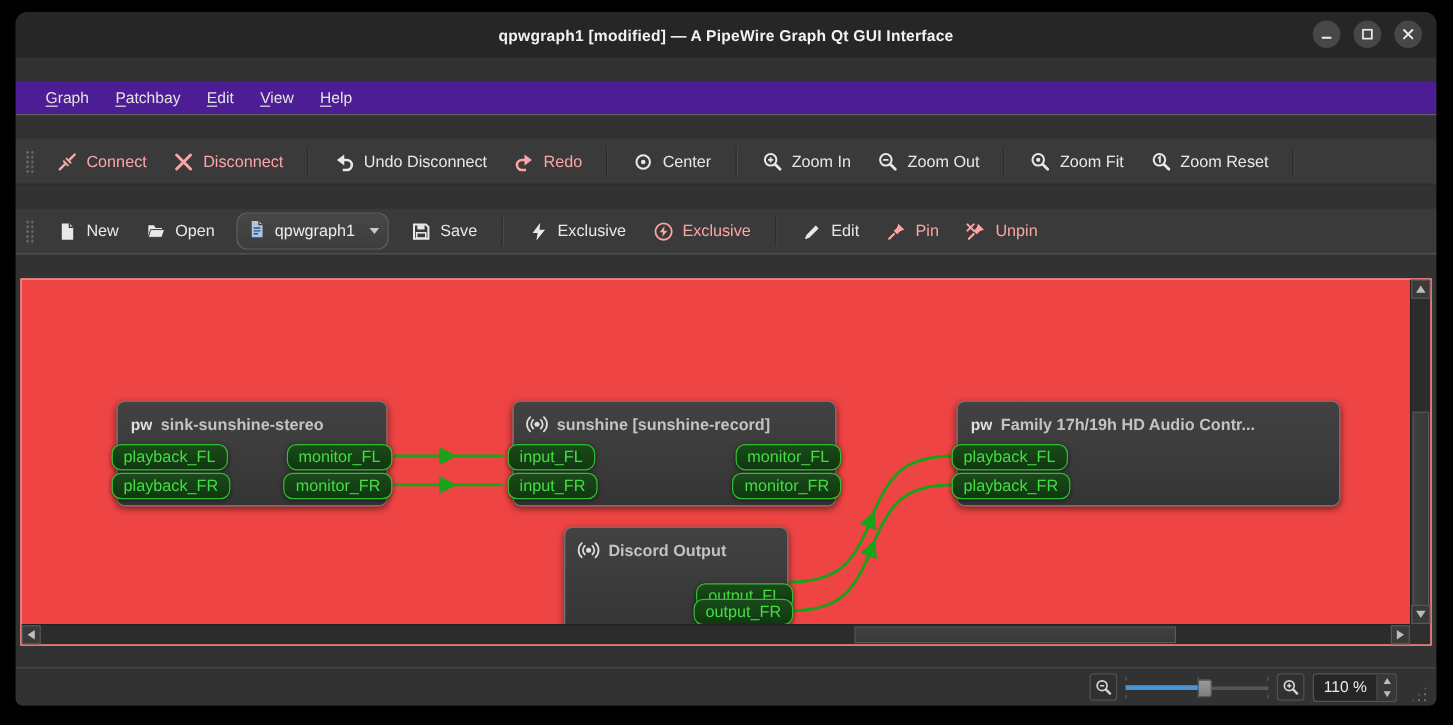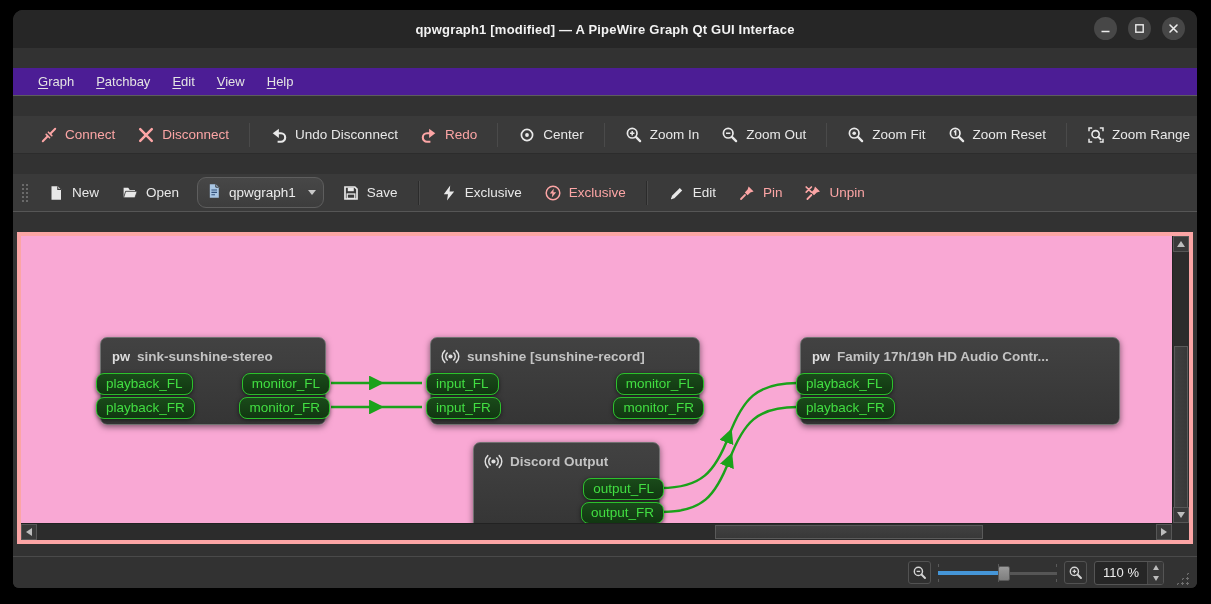--- a/index.html
+++ b/index.html
@@ -34,21 +34,21 @@
           color:#e8e8e8;font-size:13.5px;white-space:nowrap;}
   .tb-btn.disabled{color:#fca5a5;}
   .tb-btn .ic{display:flex;width:18px;height:18px;}
   .combo{display:flex;align-items:center;gap:6px;margin:0 6px;padding:4px 7px;
          background:linear-gradient(#474747,#3d3d3d);border:1px solid #5e5e5e;border-radius:9px;
          color:#ececec;font-size:13.5px;}
   .combo .caret{width:0;height:0;border-left:4px solid transparent;border-right:4px solid transparent;
                 border-top:5px solid #c9c9c9;margin-left:6px;}
   
   .main{flex:1;padding:0 4px;background:#333;}
-  .viewport{position:relative;height:100%;border:4px solid #fca5a5;background:#f9a8d4;overflow:hidden;}
+  .viewport{position:relative;height:100%;border:1px solid #fca5a5;background:#ef4444;overflow:hidden;}
   .graph-layer{position:absolute;left:0;top:0;right:17px;bottom:17px;overflow:hidden;}
   svg.wires{position:absolute;left:0;top:0;}
   
   .node{position:absolute;background:linear-gradient(#424242,#353535);
         border:1px solid #717171;border-radius:7px;
         box-shadow:0 2px 6px rgba(0,0,0,.5);}
   .node-head{display:flex;align-items:center;gap:7px;height:32px;padding:2px 10px 0 10px;
              color:#c3c3c3;font-weight:bold;font-size:13.5px;white-space:nowrap;overflow:hidden;}
   .node-ico{display:flex;width:19px;height:19px;color:#dedede;flex:none;}
   .port{position:absolute;height:22px;line-height:20px;padding:0 9px;box-sizing:border-box;
@@ -216,30 +216,20 @@
         <span class="ic">
           <svg width="18" height="18" viewBox="0 0 18 18">
             <circle cx="7.2" cy="7.2" r="4.8" fill="none" stroke="currentColor" stroke-width="1.7"></circle>
             <line x1="10.9" y1="10.9" x2="15.1" y2="15.1" stroke="currentColor" stroke-width="2.3" stroke-linecap="round"></line>
             <path d="M6.1 6.1 L7.6 4.8 V9.6" fill="none" stroke="currentColor" stroke-width="1.5"></path>
           </svg>
         </span>
         <span>Zoom Reset</span>
       </div>
       <div class="tb-sep"></div>
-      <div class="tb-btn">
-        <span class="ic">
-          <svg width="18" height="18" viewBox="0 0 18 18">
-            <path d="M2 5.2 V2 H5.2 M12.8 2 H16 V5.2 M16 12.8 V16 H12.8 M5.2 16 H2 V12.8" fill="none" stroke="currentColor" stroke-width="1.5"></path>
-            <circle cx="8.6" cy="8.2" r="3.6" fill="none" stroke="currentColor" stroke-width="1.6"></circle>
-            <line x1="11.3" y1="10.9" x2="13.6" y2="13.2" stroke="currentColor" stroke-width="2" stroke-linecap="round"></line>
-          </svg>
-        </span>
-        <span>Zoom Range</span>
-      </div>
     </div>
   <div class="toolbar second">
     <div class="tb-handle"></div>
   <div class="tb-btn">
         <span class="ic">
           <svg width="18" height="18" viewBox="0 0 18 18">
             <path d="M4.5 2.2 H10.8 L14 5.4 V15.8 H4.5 Z" fill="currentColor"></path>
             <path d="M10.8 2.2 V5.4 H14" fill="none" stroke="#3a3a3a" stroke-width="1.1"></path>
           </svg>
         </span>
@@ -383,21 +373,21 @@
             <div class="node" style="left: 452px; top: 206px; width: 185px; height: 86px;">
               <div class="node-head">
                 <span class="node-ico">
                   <svg width="19" height="19" viewBox="0 0 18 18">
                     <circle cx="9" cy="9" r="2" fill="currentColor"></circle>
                     <path d="M6 5.6 a4.6 4.6 0 0 0 0 6.8 M12 5.6 a4.6 4.6 0 0 1 0 6.8 M3.6 3.4 a7.6 7.6 0 0 0 0 11.2 M14.4 3.4 a7.6 7.6 0 0 1 0 11.2" stroke="currentColor" fill="none" stroke-width="1.4" stroke-linecap="round"></path>
                   </svg>
                 </span>
                 <span>Discord Output</span>
               </div>
-              <div class="port out" style="top: 35px;">output_FL</div>
+              <div class="port out" style="top: 46px;">output_FL</div>
               <div class="port out" style="top: 59px;">output_FR</div>
             </div>
           </div>
       </div>
 
       <div class="vsb">
         <div class="sb-btn up">
             <div class="tri u"></div>
           </div>
         <div class="thumb"></div>

